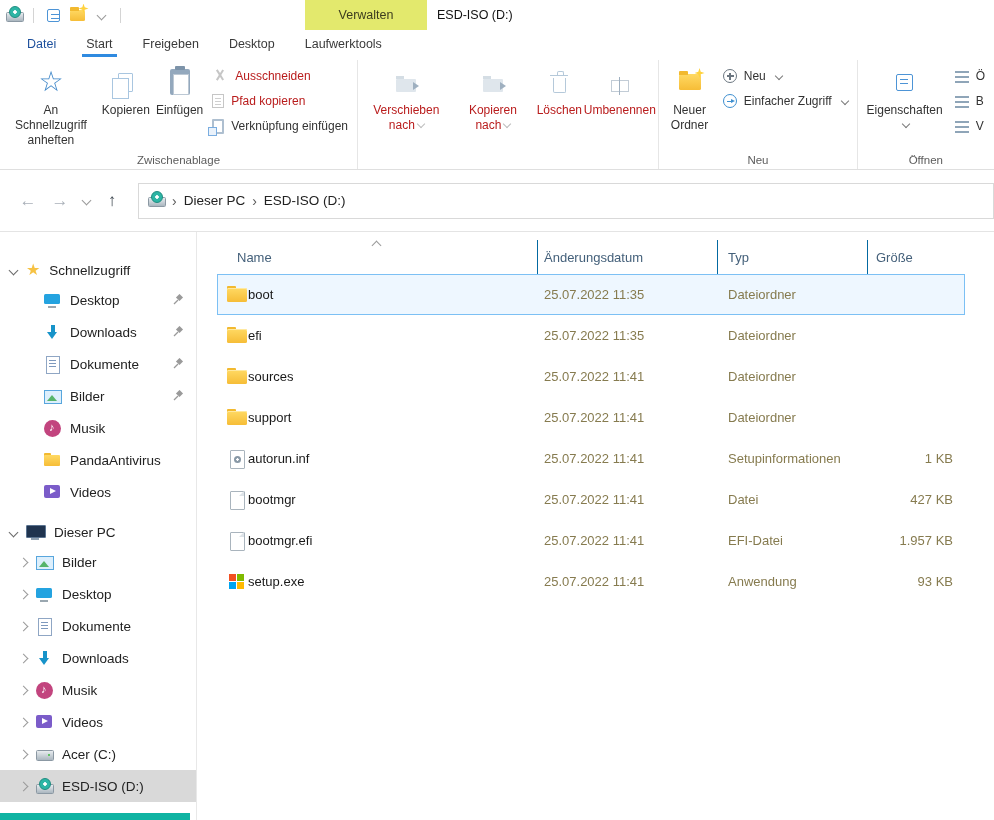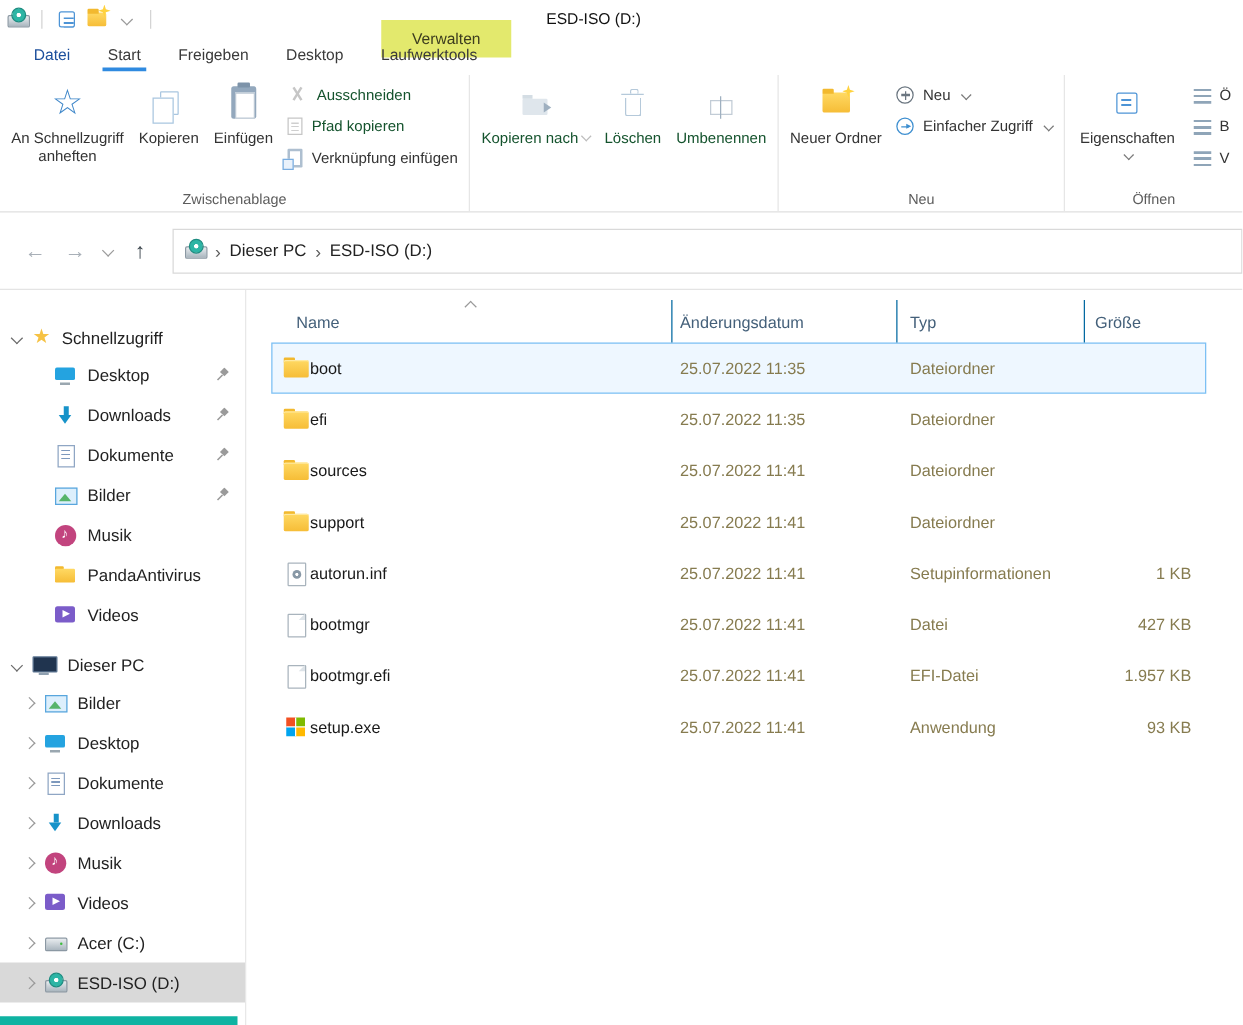--- a/index.html
+++ b/index.html
@@ -15,21 +15,21 @@
   }
   *{box-sizing:border-box;margin:0;padding:0}
   body{width:994px;height:820px;overflow:hidden;position:relative;background:#fff;
        font-family:"Liberation Sans",sans-serif;font-size:13px;color:#222;cursor:default}
 
   
   .titlebar{height:30px;display:flex;align-items:center;position:relative;background:#fff}
   .app-ic{margin-left:6px;width:20px;height:18px;position:relative;display:inline-block}
   .tb-sep{width:1px;height:15px;background:#d4d4d4;margin:0 7px}
   .qa-ic{width:24px;height:24px;display:flex;align-items:center;justify-content:center}
-  .manage-tab{position:absolute;left:305px;top:16px;width:104px;height:30px;
+  .manage-tab{position:absolute;left:305px;top:0;width:122px;height:30px;
       background:var(--manage_tab_bg,#e3e96d);display:flex;align-items:center;justify-content:center;
       font-size:12.5px;color:#3d3d1f}
   .tb-title{position:absolute;left:437px;top:0;height:30px;display:flex;align-items:center;
       font-size:12.5px;color:#111}
 
   
   .menubar{height:27px;display:flex;align-items:stretch;padding-left:12px;background:#fff}
   .menu-tab{padding:0 15px;display:flex;align-items:center;font-size:12.5px;color:#3a3a3a;position:relative}
   .menu-tab.accent{color:#1c4f9c}
   .menu-tab.active::after{content:"";position:absolute;left:11px;right:11px;bottom:0;height:3px;
@@ -41,21 +41,21 @@
   .rgroup:last-child{flex:1;border-right:none}
   .rbody{flex:1;display:flex;align-items:flex-start}
   .rlabel{height:19px;text-align:center;font-size:11.5px;color:#5c5c5c;display:flex;align-items:center;justify-content:center}
   .rb-big{display:flex;flex-direction:column;align-items:center;padding:4px 6px 0 6px;min-width:50px;max-width:102px;
       text-align:center;font-size:12px;color:#333;line-height:1.25}
   .rb-big .ric{height:36px;display:flex;align-items:center;justify-content:center;margin-bottom:3px}
   .rb-text{max-width:96px}
   .rb-label{display:inline}
   .rb-col{display:flex;flex-direction:column;gap:5px;padding:6px 6px}
   .rb-small{display:flex;align-items:center;gap:7px;font-size:12px;color:#333;height:20px;white-space:nowrap}
-  .disabled,.disabled .rb-label,.disabled span{color:#14532d}
+  .disabled,.disabled .rb-label,.disabled span{color:#b91c1c}
   .dd{width:6px;height:6px;border-right:1.2px solid currentColor;border-bottom:1.2px solid currentColor;
       display:inline-block;transform:rotate(45deg);margin-left:3px;vertical-align:2px;color:#7a7a7a}
   .disabled .dd{color:#bdbdbd}
 
   
   .ic{position:relative;display:inline-block}
   .ic-star{font-size:28px;color:#3f87c9;line-height:1}
   .ic-copybig{width:15px;height:19px;border:1.5px solid #a9c6e0;background:#fff;border-radius:1px}
   .ic-copybig::after{content:"";position:absolute;left:-7px;top:4px;width:15px;height:19px;border:1.5px solid #a9c6e0;background:#fff}
   .ic-paste{width:20px;height:26px;background:#93a8bd;border-radius:2px}
@@ -275,20 +275,26 @@
     </div>
     <div class="rlabel">Zwischenablage</div>
   </div>
 
   <div class="rgroup">
     <div class="rbody">
       <div class="rb-big disabled">
         <span class="ric">
             <span class="ic ic-move"></span>
           </span>
+        <div class="rb-text"><span class="rb-label">Verschieben nach</span><span class="dd"></span></div>
+      </div>
+      <div class="rb-big disabled">
+        <span class="ric">
+            <span class="ic ic-move"></span>
+          </span>
         <div class="rb-text"><span class="rb-label">Kopieren nach</span><span class="dd"></span></div>
       </div>
       <div class="rb-big disabled">
         <span class="ric">
             <span class="ic ic-trash"></span>
           </span>
         <div class="rb-text"><span class="rb-label">Löschen</span></div>
       </div>
       <div class="rb-big disabled">
         <span class="ric">

